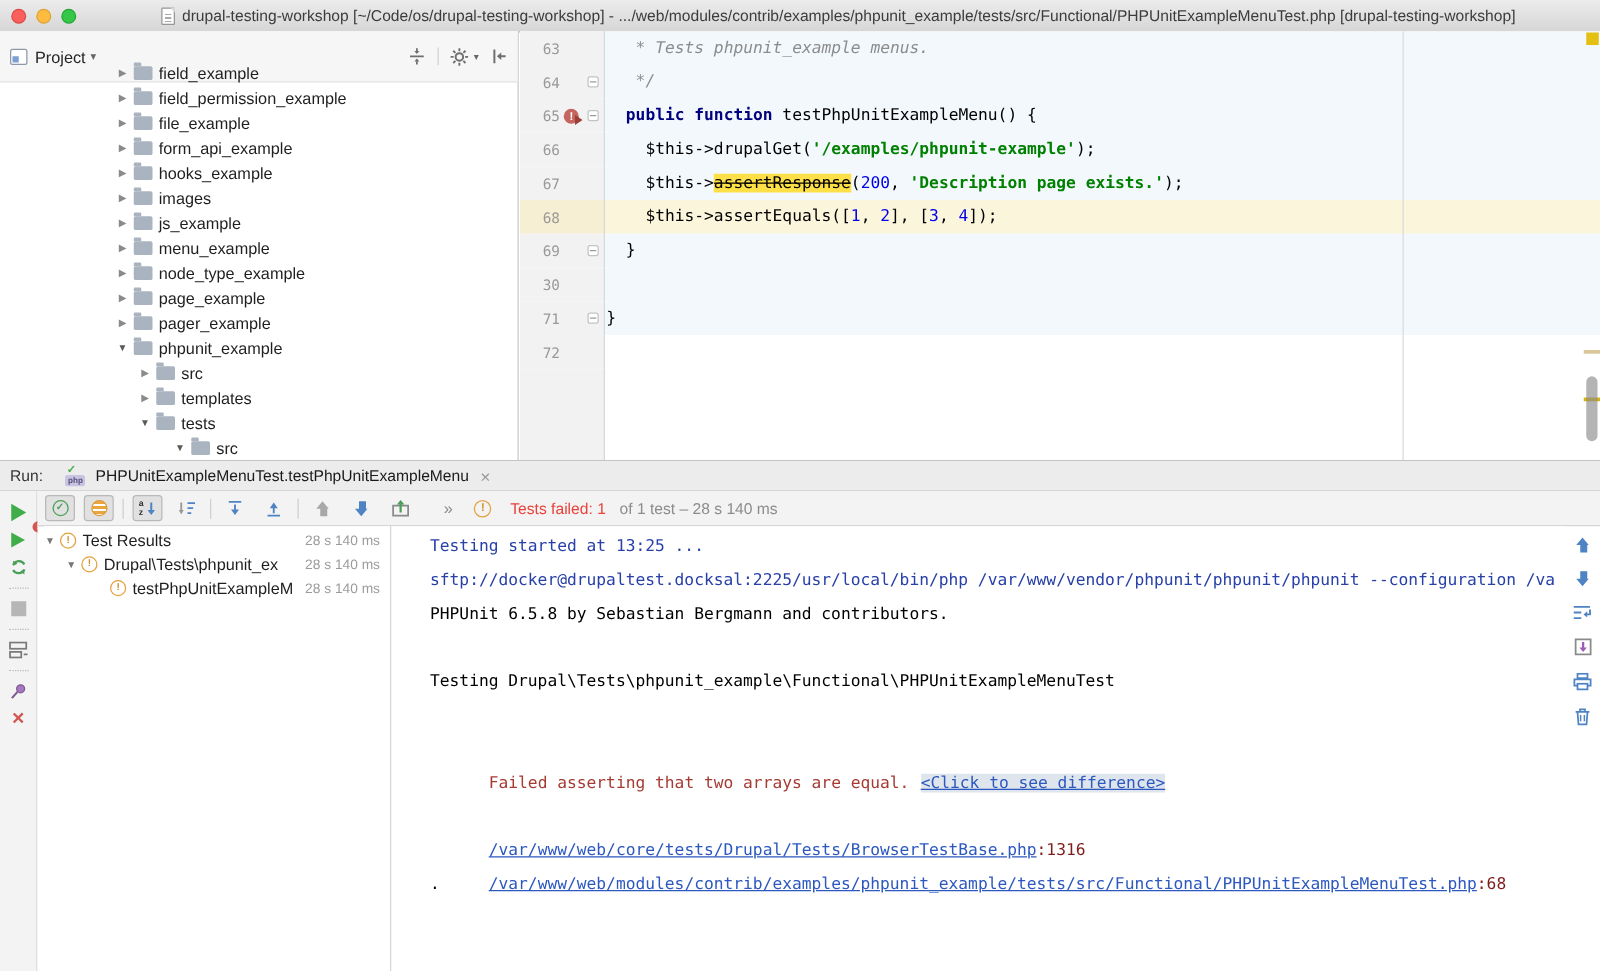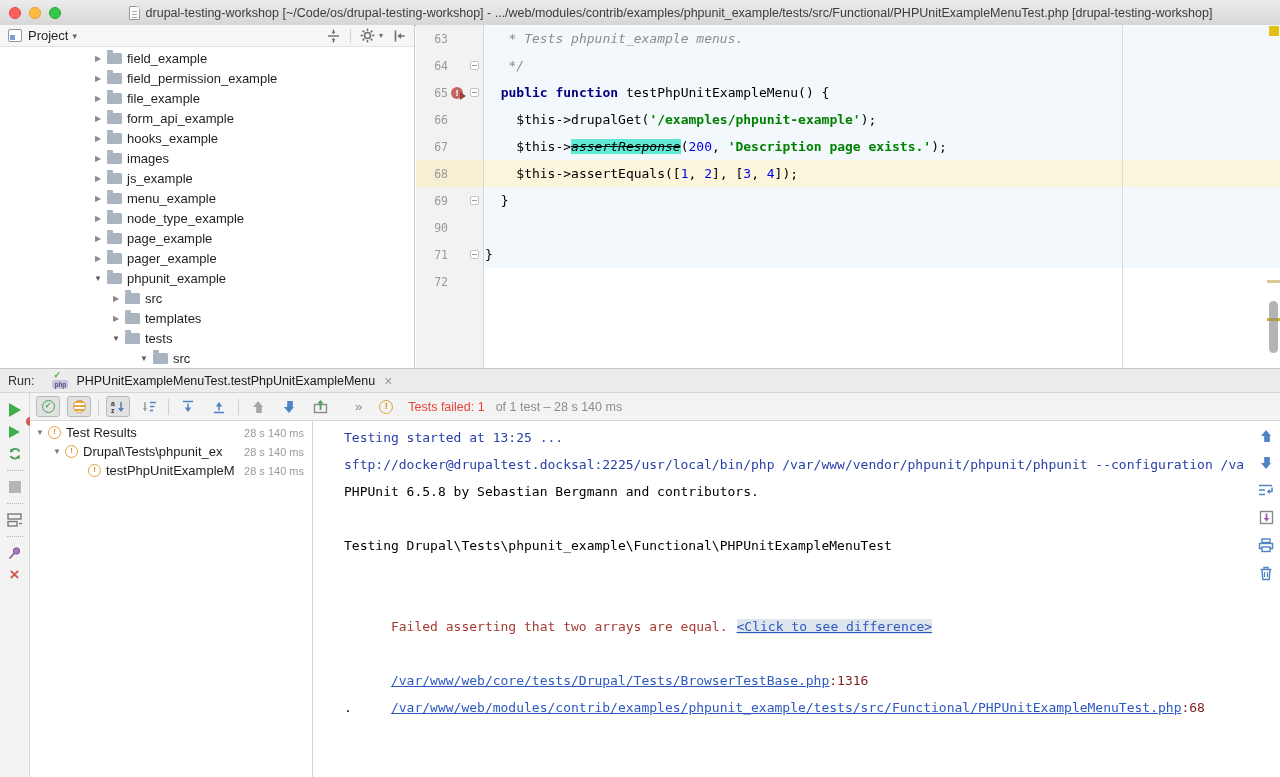--- a/index.html
+++ b/index.html
@@ -17,21 +17,21 @@
   .light.green { background:#34c748; border:1px solid #23a636; }
   .title-center { flex:1; display:flex; align-items:center; justify-content:center; gap:6px; min-width:0; }
   .doc-icon { width:11px; height:14px; background:#fdfdfd; border:1px solid #979797; border-radius:1px; position:relative; flex:none; }
   .doc-icon::before { content:""; position:absolute; right:-1px; top:-1px; border-left:4px solid transparent; border-top:4px solid #d6d6d6; }
   .doc-icon::after { content:""; position:absolute; left:2px; right:2px; top:4px; height:7px;
     background:repeating-linear-gradient(#aaa 0 1px, transparent 1px 3px); }
   .title-text { font-size:12.5px; color:#3c3c3c; white-space:nowrap; overflow:hidden; }
 
   
   .project-panel { position:absolute; left:0; top:25px; width:415px; height:343px; background:#fff; border-right:1px solid #c9c9c9; }
-  .pp-header { height:22px; background:#f6f6f6; border-bottom:1px solid #e3e3e3; display:flex; align-items:center; padding:0 8px; }
+  .pp-header { height:41px; background:#f6f6f6; border-bottom:1px solid #e3e3e3; display:flex; align-items:center; padding:0 8px; }
   .pp-tool-icon { width:14px; height:13px; border:1px solid #8d99a8; border-radius:2px; background:#fff; position:relative; flex:none; }
   .pp-tool-icon::after { content:""; position:absolute; left:1px; bottom:1px; width:5px; height:5px; background:#7ba0d0; }
   .pp-title { margin-left:6px; color:#262626; }
   .pp-caret { margin-left:4px; font-size:9px; color:#666; }
   .pp-actions { margin-left:auto; display:flex; align-items:center; gap:9px; }
   .pp-sep { width:1px; height:14px; background:#d2d2d2; }
   .gear-caret { font-size:8px; color:#666; margin-left:-5px; }
   .pp-tree { position:absolute; top:23px; left:0; right:0; bottom:0; overflow:hidden; }
   .ptrow { height:20px; display:flex; align-items:center; white-space:nowrap; }
   .ptrow.d0 { padding-left:92px; } .ptrow.d1 { padding-left:110px; } .ptrow.d2 { padding-left:138px; }
@@ -55,21 +55,21 @@
   .gut-fail::after { content:""; position:absolute; right:-3px; bottom:-1px; border-left:6px solid #9c3e38; border-top:4px solid transparent; border-bottom:4px solid transparent; }
   .ccell { flex:1; white-space:pre; font-family:"DejaVu Sans Mono", monospace; font-size:13px; line-height:27px; color:#000; padding-left:1px; }
   .ccell span { position:relative; z-index:2; }
   .erow.tint .ccell { background:#f3f8fd; }
   .erow.cur .ccell { background:#fbf5dc; }
   .erow.cur .gcell { background:#f7efd3; }
   .cmt { color:#8c8c8c; font-style:italic; }
   .kw { color:#000080; font-weight:bold; }
   .str { color:#008000; font-weight:bold; }
   .num { color:#0000e8; }
-  .depr { text-decoration:line-through; background:#5eead4;font-style:italic; }
+  .depr { text-decoration:line-through; background:#fde047; }
   .editor-filler { display:flex; height:73px; }
   .margin-guide { position:absolute; left:706px; top:0; bottom:0; width:1px; background:#dadada; z-index:1; }
   .escroll { position:absolute; right:0; top:0; width:14px; bottom:0; z-index:6; }
   .emark-top { position:absolute; right:1px; top:1px; width:10px; height:10px; background:#e3c011; }
   .emark-a { position:absolute; right:0; top:255px; width:13px; height:3px; background:#d9c79a; }
   .emark-b { position:absolute; right:0; top:293px; width:13px; height:3px; background:#d5b40e; }
   .ethumb { position:absolute; right:2px; top:276px; width:9px; height:52px; background:rgba(140,140,140,.65); border-radius:5px; }
 
   
   .run-panel { position:absolute; left:0; top:368px; width:1280px; height:409px; border-top:1px solid #c4c4c4; background:#fff; }
@@ -318,21 +318,21 @@
         <span class="lnum">69</span>
         <span class="gslot"></span>
         <span class="fslot">
           <span class="fold"></span>
         </span>
       </div>
     <div class="ccell"><span>  }</span></div>
   </div>
   <div class="erow tint">
     <div class="gcell">
-        <span class="lnum">90</span>
+        <span class="lnum">30</span>
         <span class="gslot"></span>
         <span class="fslot"></span>
       </div>
     <div class="ccell"></div>
   </div>
   <div class="erow tint">
     <div class="gcell">
         <span class="lnum">71</span>
         <span class="gslot"></span>
         <span class="fslot">

